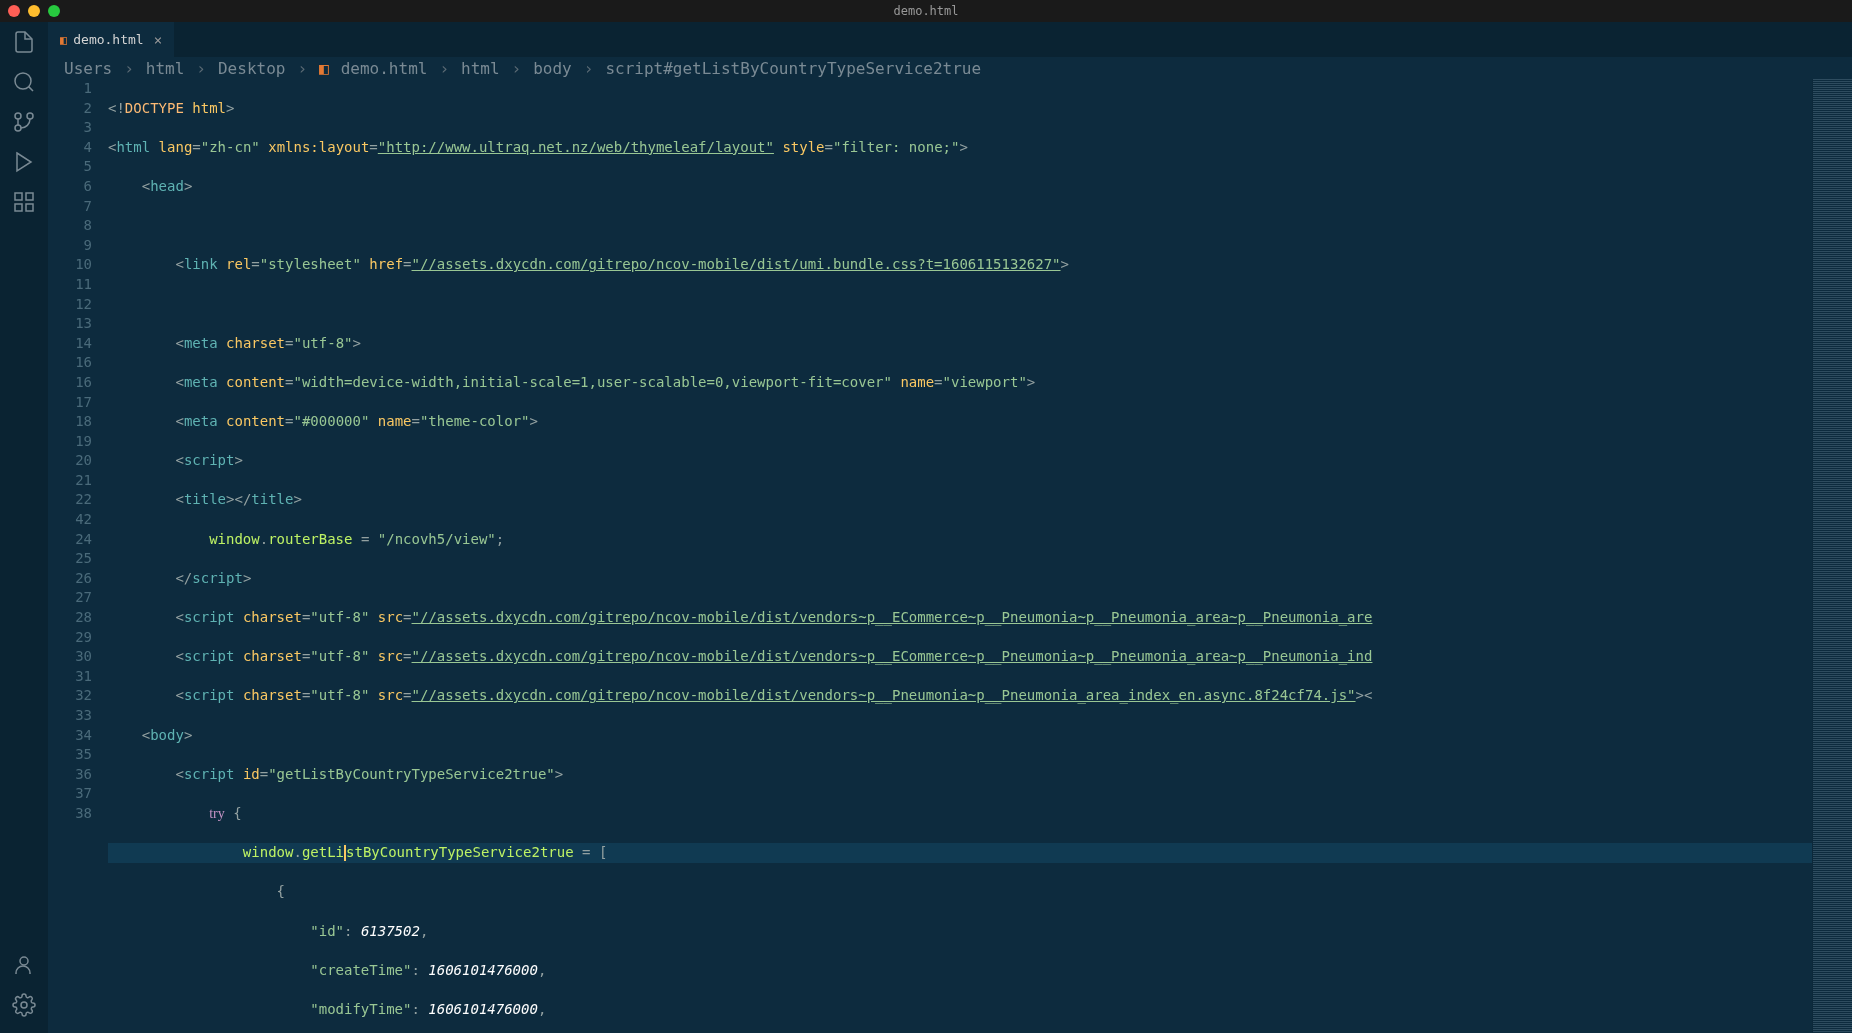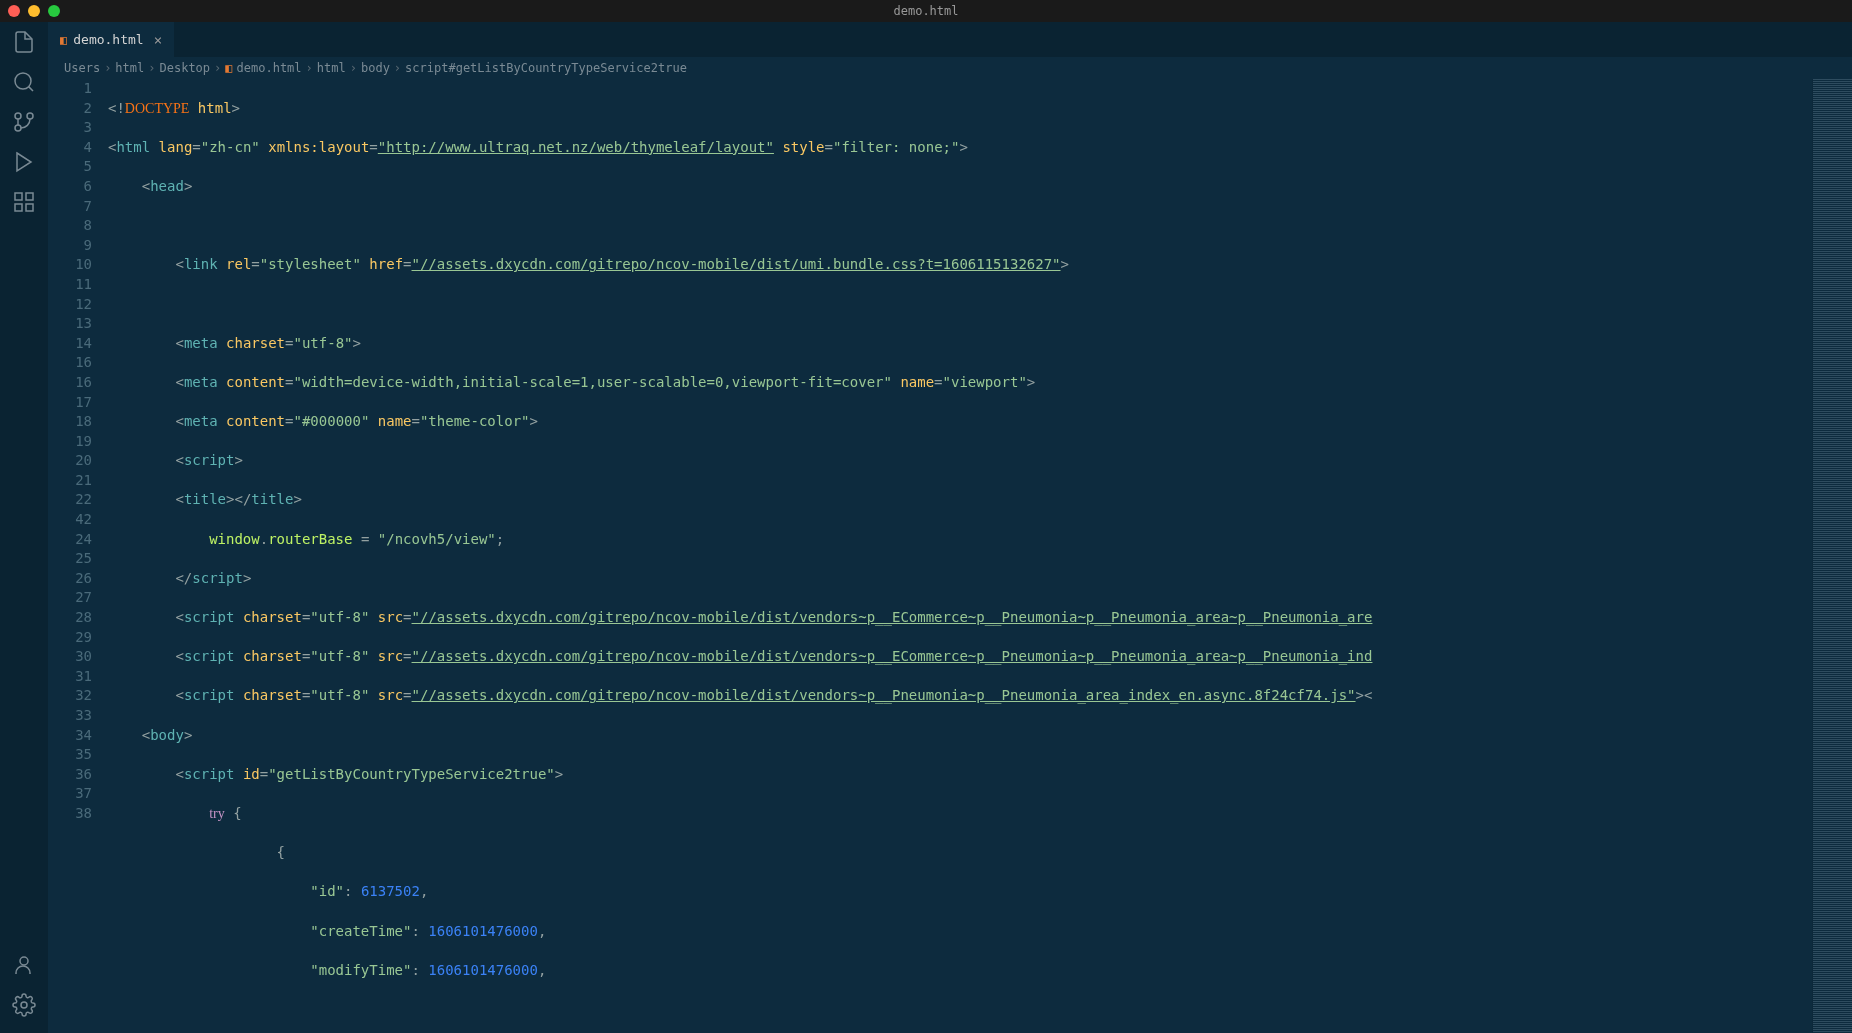--- a/index.html
+++ b/index.html
@@ -66,23 +66,23 @@
       cursor: pointer;
       border-right: 1px solid #0a2332;
     }
     .tab-icon { color: #e37933; font-size: 12px; }
     .tab-close { color: #999; margin-left: 4px; font-size: 14px; }
     .breadcrumb {
       height: 22px;
       display: flex;
       align-items: center;
       padding: 0 16px;
-      font-size: 12px;
+      font-size: 16px;
       color: #7a8a94;
-      gap: 4px;
+      gap: 12px;
     }
     .breadcrumb-sep { color: #5a6a74; }
     .breadcrumb-item { cursor: pointer; }
     .bc-icon { color: #e37933; }
     .editor-content {
       flex: 1;
       display: flex;
       overflow: hidden;
       position: relative;
     }
@@ -102,22 +102,22 @@
     }
     .code-line { display: block; min-height: 19.6px; }
     .code-line.highlighted { background: #103a52; }
     .c-punct { color: #93a1a1; }
     .c-tag { color: #5fb3b3; }
     .c-attr { color: #fac863; }
     .c-str { color: #99c794; }
     .c-strlink { color: #99c794; text-decoration: underline; }
     .c-kw { color: #c594c5; font-family: Liberation Serif, serif; }
     .c-var { color: #bef264; }
-    .c-num { color: #3b82f6; }
-    .c-doctype { color: #f97316; font-family: Liberation Serif, serif; }
+    .c-num { color: #ffffff; font-style: italic; }
+    .c-doctype { color: #fdba74; }
     .cursor {
       display: inline-block;
       width: 2px; height: 16px;
       background: #fac863;
       vertical-align: middle;
     }
     .minimap {
       width: 40px;
       background: #0d2b3e;
       border-left: 1px solid #0a2332;
@@ -277,20 +277,21 @@
 <span class="code-line">        <span class="c-punct">&lt;</span><span class="c-tag">script</span><span class="c-punct">&gt;</span></span>
 <span class="code-line">        <span class="c-punct">&lt;</span><span class="c-tag">title</span><span class="c-punct">&gt;&lt;/</span><span class="c-tag">title</span><span class="c-punct">&gt;</span></span>
 <span class="code-line">            <span class="c-var">window</span><span class="c-punct">.</span><span class="c-var">routerBase</span> <span class="c-punct">=</span> <span class="c-str">"/ncovh5/view"</span><span class="c-punct">;</span></span>
 <span class="code-line">        <span class="c-punct">&lt;/</span><span class="c-tag">script</span><span class="c-punct">&gt;</span></span>
 <span class="code-line">        <span class="c-punct">&lt;</span><span class="c-tag">script</span> <span class="c-attr">charset</span><span class="c-punct">=</span><span class="c-str">"utf-8"</span> <span class="c-attr">src</span><span class="c-punct">=</span><span class="c-strlink">"//assets.dxycdn.com/gitrepo/ncov-mobile/dist/vendors~p__ECommerce~p__Pneumonia~p__Pneumonia_area~p__Pneumonia_are</span></span>
 <span class="code-line">        <span class="c-punct">&lt;</span><span class="c-tag">script</span> <span class="c-attr">charset</span><span class="c-punct">=</span><span class="c-str">"utf-8"</span> <span class="c-attr">src</span><span class="c-punct">=</span><span class="c-strlink">"//assets.dxycdn.com/gitrepo/ncov-mobile/dist/vendors~p__ECommerce~p__Pneumonia~p__Pneumonia_area~p__Pneumonia_ind</span></span>
 <span class="code-line">        <span class="c-punct">&lt;</span><span class="c-tag">script</span> <span class="c-attr">charset</span><span class="c-punct">=</span><span class="c-str">"utf-8"</span> <span class="c-attr">src</span><span class="c-punct">=</span><span class="c-strlink">"//assets.dxycdn.com/gitrepo/ncov-mobile/dist/vendors~p__Pneumonia~p__Pneumonia_area_index_en.async.8f24cf74.js"</span><span class="c-punct">&gt;&lt;</span></span>
 <span class="code-line">    <span class="c-punct">&lt;</span><span class="c-tag">body</span><span class="c-punct">&gt;</span></span>
 <span class="code-line">        <span class="c-punct">&lt;</span><span class="c-tag">script</span> <span class="c-attr">id</span><span class="c-punct">=</span><span class="c-str">"getListByCountryTypeService2true"</span><span class="c-punct">&gt;</span></span>
 <span class="code-line">            <span class="c-kw">try</span> <span class="c-punct">{</span></span>
+<span class="code-line highlighted">                <span class="c-var">window</span><span class="c-punct">.</span><span class="c-var">getLi</span><span class="cursor"></span><span class="c-var">stByCountryTypeService2true</span> <span class="c-punct">=</span> <span class="c-punct">[</span></span>
 <span class="code-line">                    <span class="c-punct">{</span></span>
 <span class="code-line">                        <span class="c-str">"id"</span><span class="c-punct">:</span> <span class="c-num">6137502</span><span class="c-punct">,</span></span>
 <span class="code-line">                        <span class="c-str">"createTime"</span><span class="c-punct">:</span> <span class="c-num">1606101476000</span><span class="c-punct">,</span></span>
 <span class="code-line">                        <span class="c-str">"modifyTime"</span><span class="c-punct">:</span> <span class="c-num">1606101476000</span><span class="c-punct">,</span></span>
 
 
 
 
 
 

